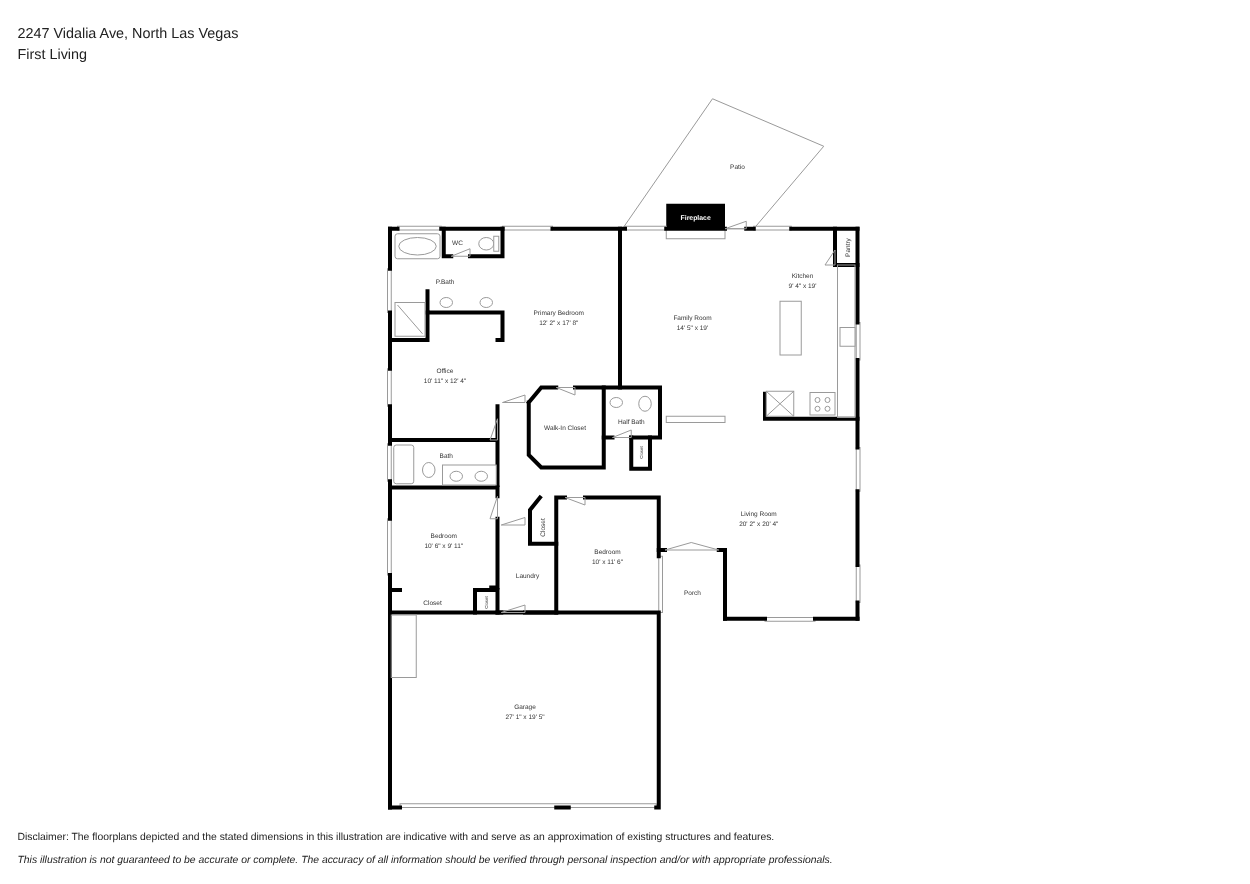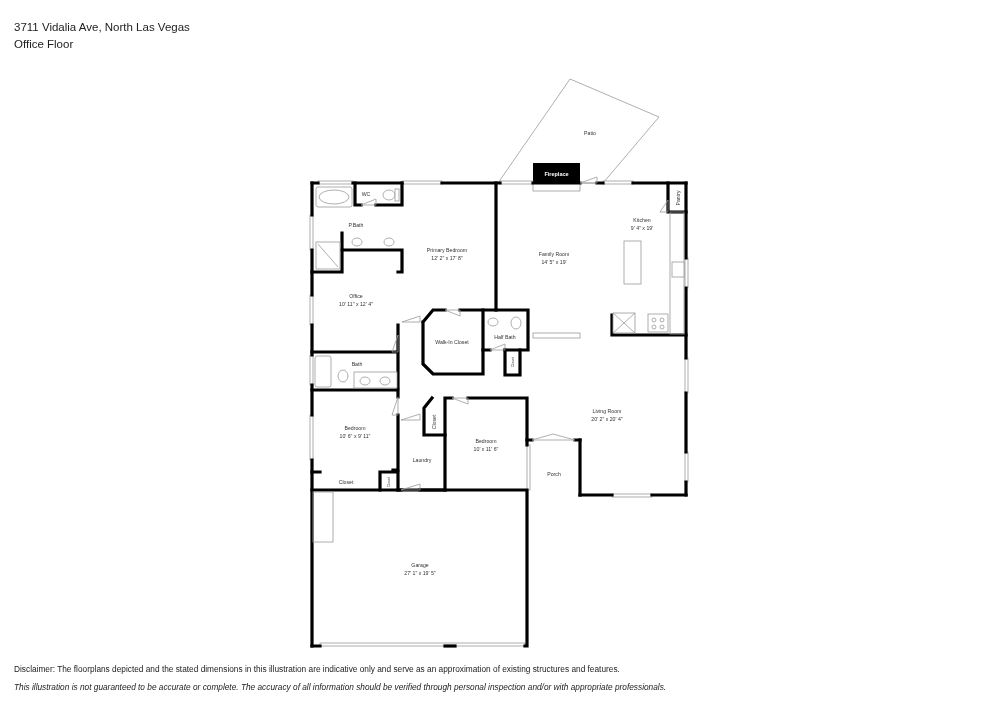--- a/index.html
+++ b/index.html
@@ -13,22 +13,22 @@
   svg.plan { position: absolute; left: 0; top: 0; }
   .wall { stroke: #000; stroke-width: 3.2; fill: none; stroke-linecap: square; }
   .thin { stroke: #9a9a9a; stroke-width: 0.8; fill: #fff; }
   .thin-nf { stroke: #9a9a9a; stroke-width: 0.8; fill: none; }
   .lbl { font-family: "Liberation Sans", sans-serif; font-size: 5.2px; fill: #333; text-anchor: middle; }
   .fp-lbl { font-family: "Liberation Sans", sans-serif; font-size: 5.5px; fill: #fff; font-weight: bold; text-anchor: middle; }
 </style>
 </head>
 <body>
 
-<div class="hdr addr">3711 Vidalia Ave, North Las Vegas</div>
-<div class="hdr floor">Office Floor</div>
+<div class="hdr addr">2247 Vidalia Ave, North Las Vegas</div>
+<div class="hdr floor">First Living</div>
 
 <svg class="plan" width="1000" height="707" viewBox="0 0 1000 707" xmlns="http://www.w3.org/2000/svg">
 
   <g>
     <polygon class="thin-nf" points="498,183 570,79 659,117 603,183"></polygon>
     <text class="lbl" x="590" y="135">Patio</text>
   </g>
 
   <g>
     <rect x="533" y="163" width="47" height="20" fill="#000"></rect>
@@ -221,14 +221,14 @@
     <g>
         <text class="lbl" x="554" y="476">Porch</text>
       </g>
     <g>
       <text class="lbl" x="420" y="567">Garage</text>
       <text class="lbl" x="420" y="575">27' 1" x 19' 5"</text>
     </g>
   </g>
 </svg>
 
-<div class="disc l1">Disclaimer: The floorplans depicted and the stated dimensions in this illustration are indicative only and serve as an approximation of existing structures and features.</div>
+<div class="disc l1">Disclaimer: The floorplans depicted and the stated dimensions in this illustration are indicative with and serve as an approximation of existing structures and features.</div>
 <div class="disc l2">This illustration is not guaranteed to be accurate or complete. The accuracy of all information should be verified through personal inspection and/or with appropriate professionals.</div>
 
 </body></html>

